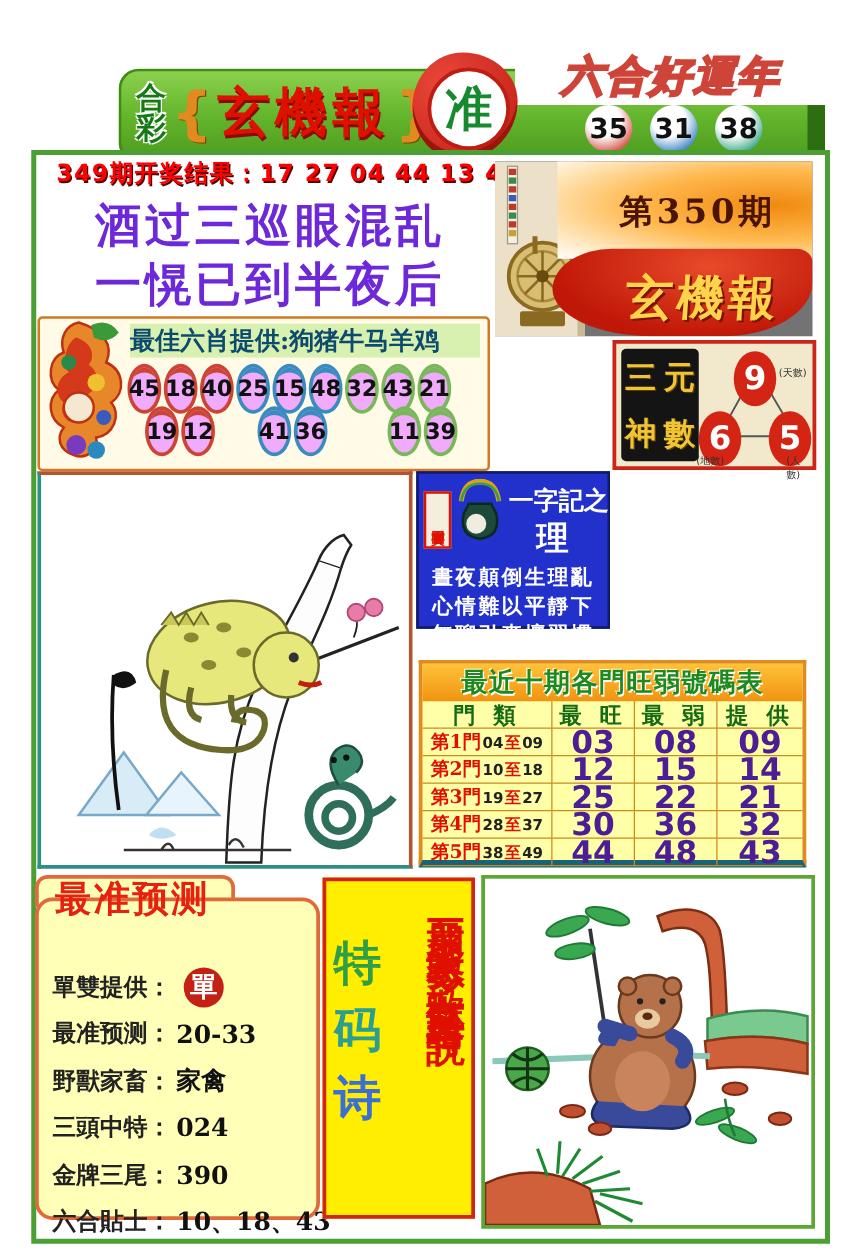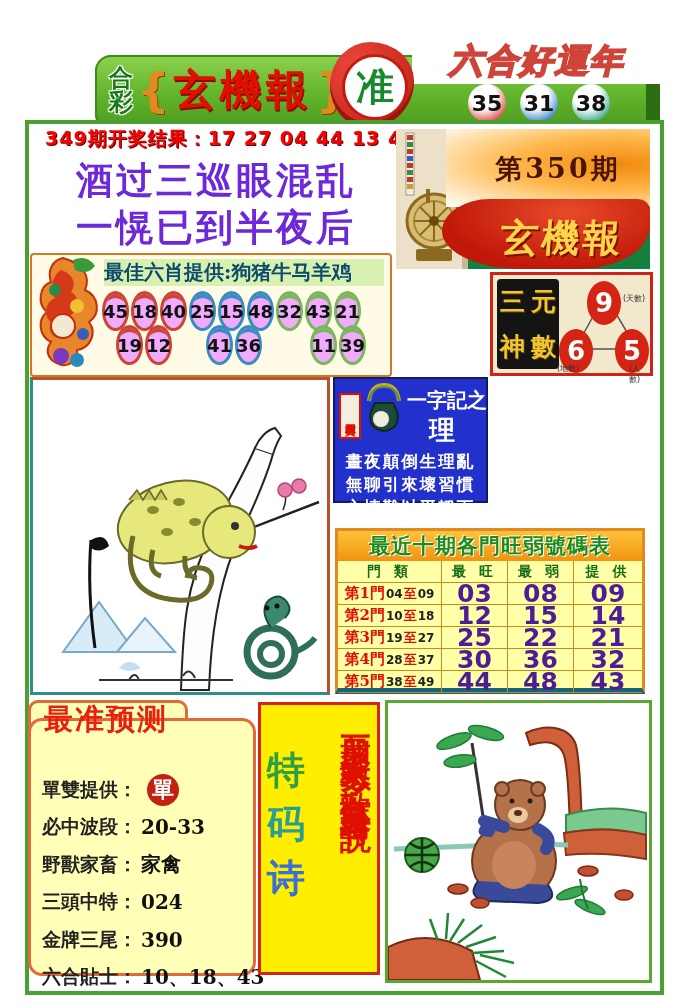--- a/index.html
+++ b/index.html
@@ -39,21 +39,21 @@
 
   .results{left:45px;top:126px;font-size:19px;font-weight:bold;color:#f00;
     text-shadow:1px 1px 0 #5a0000;white-space:nowrap;letter-spacing:1px;}
 
   .poem-line{width:368px;text-align:center;font-family:"DejaVu Serif",serif;
     font-weight:bold;color:#6d28d9;font-size:37px;letter-spacing:3px;white-space:nowrap;}
   .poem1{left:32px;top:156px;}
   .poem2{left:32px;top:203px;}
 
   
-  .issue-area{left:396px;top:129px;width:254px;height:140px;background:#15803d;overflow:hidden;}
+  .issue-area{left:396px;top:129px;width:254px;height:140px;background:#737373;overflow:hidden;}
   .issue-orange{position:absolute;left:50px;top:0;width:204px;height:78px;
     background:radial-gradient(ellipse at 85% 45%,#f08a10 0%,#ffb84d 45%,#ffe8c0 80%,#fff 100%);}
   .issue-number{position:absolute;left:70px;top:22px;width:184px;text-align:center;
     font-size:27px;font-weight:bold;color:#4a1400;letter-spacing:3px;font-family:"DejaVu Serif",serif;}
   .issue-red{position:absolute;left:46px;top:70px;width:208px;height:70px;
     background:radial-gradient(ellipse at 60% 20%,#e84a2a,#c01808 70%);
     border-radius:30% 8% 45% 50%/60% 20% 80% 70%;}
   .issue-masthead{position:absolute;left:78px;top:84px;width:176px;text-align:center;
     font-size:38px;font-weight:bold;font-family:"DejaVu Serif",serif;color:#ffd34a;
     letter-spacing:3px;text-shadow:2px 2px 0 #7a1200;transform:skewX(-4deg);}
@@ -108,21 +108,21 @@
   .hot-table{left:335px;top:528px;width:310px;height:166px;background:#ffffa8;
     border:3px solid #e08a20;border-bottom:6px solid #17647a;box-sizing:border-box;}
   .hot-title{height:30px;background:linear-gradient(180deg,#ffc23a,#f09410);
     display:flex;align-items:center;justify-content:center;font-size:21px;font-weight:bold;
     color:#1e8a1e;letter-spacing:1px;font-family:"DejaVu Serif",serif;white-space:nowrap;
     text-shadow:1px 1px 0 #fff,-1px -1px 0 #fffbe0;}
   .hot-grid{display:grid;grid-template-columns:104px 66px 66px 1fr;}
   .hot-grid>div{border-right:1px solid #c98a20;border-bottom:1px solid #c98a20;
     display:flex;align-items:center;justify-content:center;height:21px;}
   .hot-grid>div:nth-child(4n){border-right:none;}
-  .hot-head{color:#156b15;font-weight:bold;font-size:14px;letter-spacing:4px;
+  .hot-head{color:#156b15;font-weight:bold;font-size:18px;letter-spacing:4px;
     font-family:"DejaVu Serif",serif;white-space:nowrap;}
   .gate-cell{gap:1px;white-space:nowrap;}
   .gate-name{color:#e01000;font-weight:bold;font-size:15px;font-family:"DejaVu Serif",serif;}
   .gate-num{color:#222;font-size:12px;font-weight:bold;}
   .gate-zhi{color:#e01000;font-size:13px;font-weight:bold;font-family:"DejaVu Serif",serif;}
   .hot-val{color:#4c1d95;font-size:25px;font-weight:bold;}
 
   
   .pred-body{left:28px;top:718px;width:228px;height:258px;background:#ffffb8;border:3px solid #e06a3a;
     border-radius:14px;box-sizing:border-box;}
@@ -327,22 +327,22 @@
   <svg class="moneybag" viewBox="0 0 46 52">
     <path d="M8,18 Q10,2 23,2 Q36,2 38,18" fill="none" stroke="#d8a020" stroke-width="4"></path>
     <path d="M8,18 Q10,4 23,4 Q36,4 38,18" fill="none" stroke="#3a9a4a" stroke-width="2"></path>
     <path d="M14,20 h18 l4,8 q4,18 -13,20 q-17,-2 -13,-20 Z" fill="#1e4a3a" stroke="#0a2a1e" stroke-width="2"></path>
     <circle cx="20" cy="36" r="8" fill="#f0ece0"></circle>
   </svg>
   <div class="oneword-title">一字記之日:</div>
   <div class="oneword-word">理</div>
   <div class="oneword-lines">
     <div>晝夜顛倒生理亂</div>
+    <div>心情難以平靜下</div>
     <div>無聊引來壞習慣</div>
-    <div>心情難以平靜下</div>
     <div>七上八下心不専</div>
   </div>
 </div>
 
 <div class="abs hot-table">
   <div class="hot-title">最近十期各門旺弱號碼表</div>
   <div class="hot-grid">
     <div class="hot-head">門 類</div>
     <div class="hot-head">最 旺</div>
     <div class="hot-head">最 弱</div>
@@ -402,21 +402,21 @@
 
 <div class="abs pred-tab"></div>
 <div class="abs pred-body"></div>
 <div class="abs pred-title">最准预测</div>
 <div class="abs pred-rows">
   <div class="pred-row">
     <span class="pred-label">單雙提供：</span>
     <span class="pred-value pred-circle">單</span>
   </div>
   <div class="pred-row">
-    <span class="pred-label">必中波段：</span>
+    <span class="pred-label">最准预测：</span>
     <span class="pred-value">20-33</span>
   </div>
   <div class="pred-row">
     <span class="pred-label">野獸家畜：</span>
     <span class="pred-value">家禽</span>
   </div>
   <div class="pred-row">
     <span class="pred-label">三頭中特：</span>
     <span class="pred-value">024</span>
   </div>

